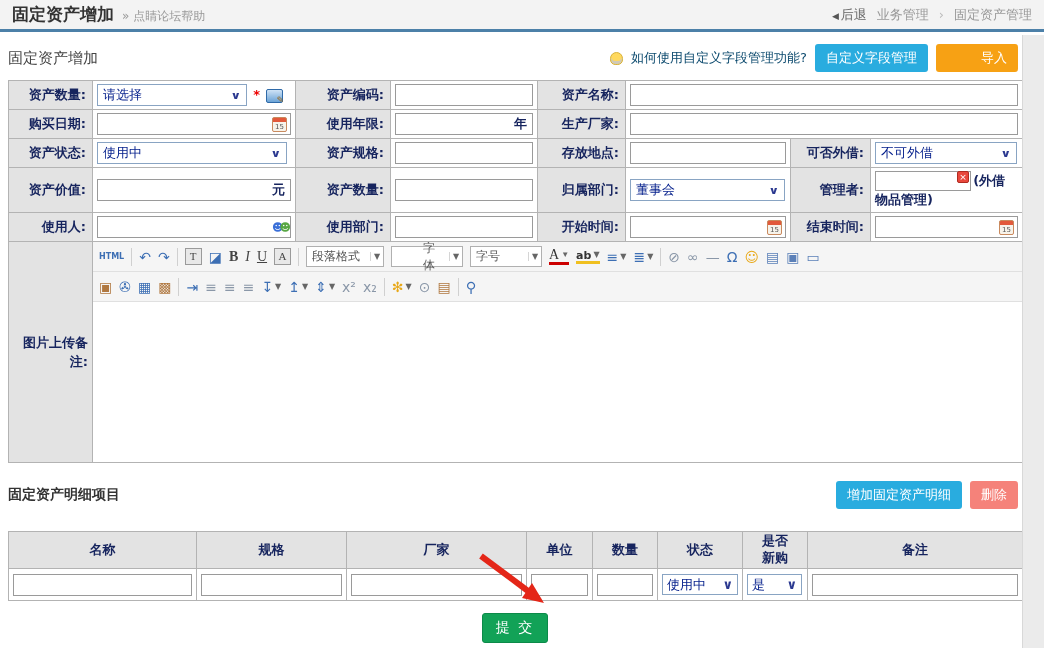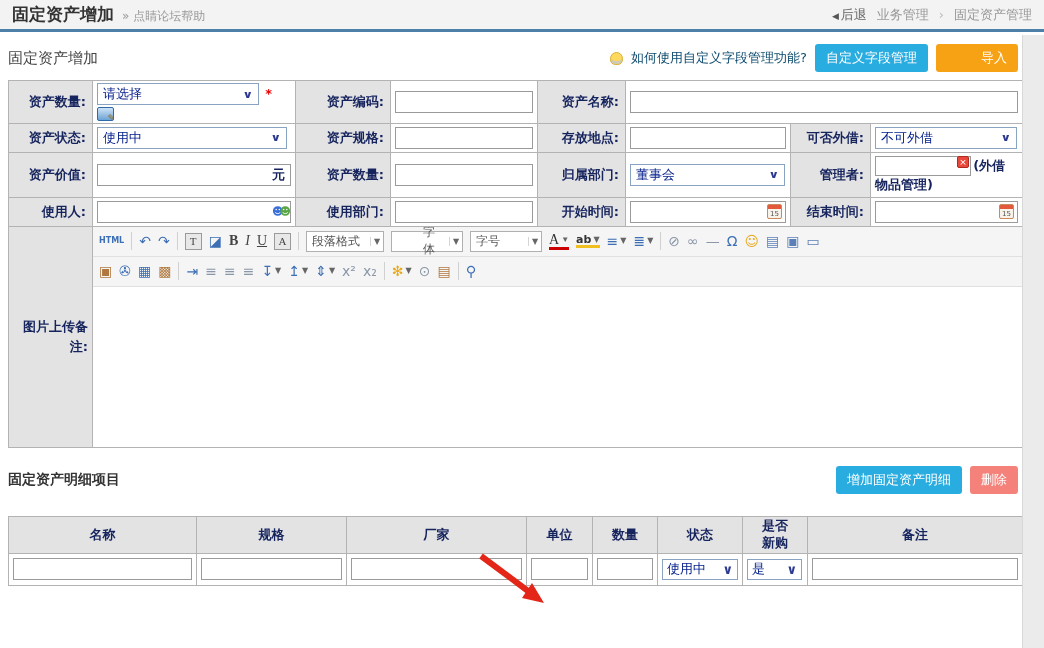--- a/index.html
+++ b/index.html
@@ -159,30 +159,48 @@
         <col style="width:147px">
       <col style="width:88px">
         <col style="width:165px">
         <col style="width:80px">
         <col style="width:152px">
     </colgroup>
     <tbody>
         <tr>
       <td class="lbl">资产数量:</td>
       <td>
-        <div class="sel" style="width:162px">
+        <div class="sel" style="width:150px">
               <span>请选择</span>
               <span class="chev">∨</span>
             </div>
         <span class="req">*</span>
         <span class="cat-edit-icon"></span>
       </td>
       <td class="lbl">资产编码:</td>
       <td><input class="txt" value="" style=""></td>
       <td class="lbl">资产名称:</td>
+      <td colspan="3"><input class="txt" value="" style=""></td>
+    </tr>
+    <tr>
+      <td class="lbl">购买日期:</td>
+      <td>
+        <div class="box">
+          <input class="bare" value="" style="">
+          <span class="cal-icon">15</span>
+        </div>
+      </td>
+      <td class="lbl">使用年限:</td>
+      <td>
+        <div class="box">
+          <input class="bare" value="" style="">
+          <span class="suffix">年</span>
+        </div>
+      </td>
+      <td class="lbl">生产厂家:</td>
       <td colspan="3"><input class="txt" value="" style=""></td>
     </tr>
     <tr>
       <td class="lbl">资产状态:</td>
       <td><div class="sel" style="width:190px">
               <span>使用中</span>
               <span class="chev">∨</span>
             </div></td>
       <td class="lbl">资产规格:</td>
       <td><input class="txt" value="" style=""></td>
@@ -356,18 +374,21 @@
             </div></td>
       <td><div class="sel-sm" style="width:55px">
               <span>是</span>
               <span class="chev" style="color:#2b3990;font-weight:bold">∨</span>
             </div></td>
       <td><input class="txt" style=""></td>
     </tr>
   </tbody>
     </table>
 
+  <div class="submit-row">
+    <button class="submit-btn">提 交</button>
+  </div>
 </div>
 
 <svg class="annot-arrow" viewBox="0 0 92 60">
   <line x1="13" y1="6" x2="60" y2="41" stroke="#e42618" stroke-width="6"></line>
   <polygon points="76,53 54,48 64,33" fill="#e42618"></polygon>
 </svg>
 
 </body></html>

